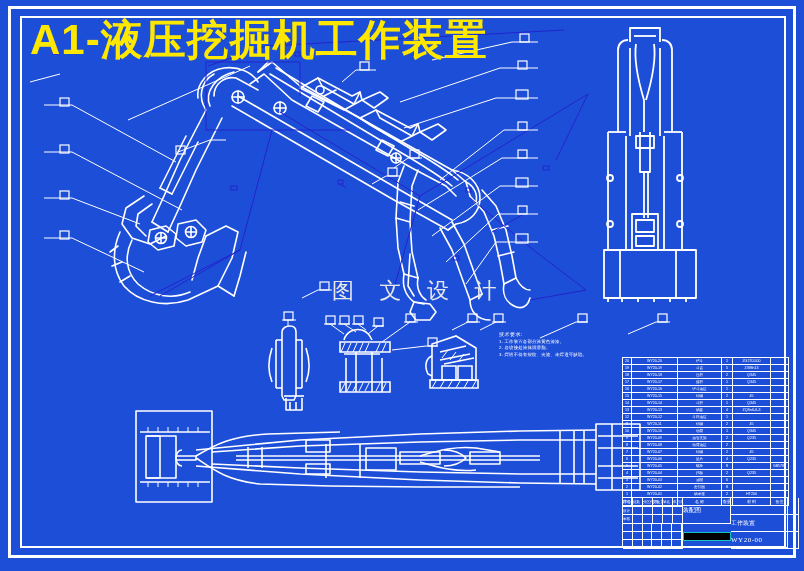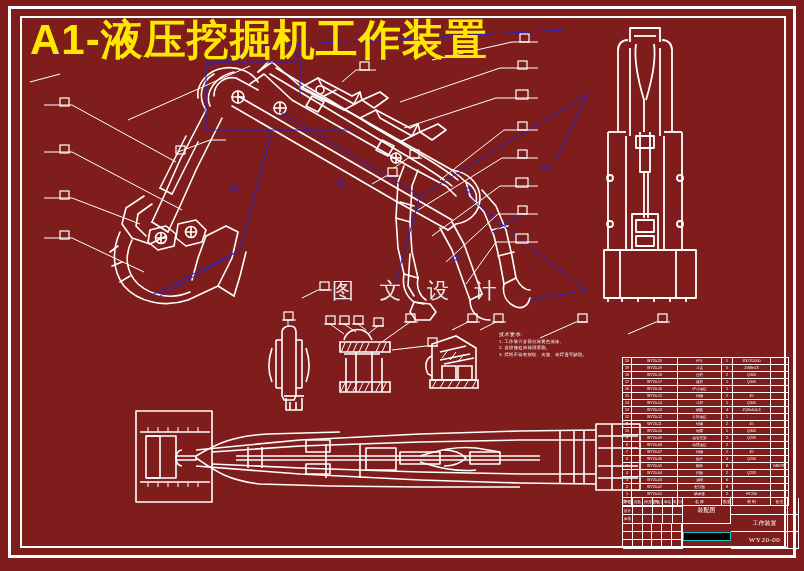--- a/index.html
+++ b/index.html
@@ -4,21 +4,21 @@
 <style>
   * { box-sizing: border-box; margin: 0; padding: 0; }
   html, body {
     background: #000;
     font-family: "Liberation Sans", sans-serif;
   }
   #screen {
     position: relative;
     width: 804px;
     height: 571px;
-    background: #7f1d1d;
+    background: #1d4ed8;
     overflow: hidden;
   }
   
   .frame-outer {
     position: absolute;
     left: 8px; top: 6px;
     width: 788px; height: 552px;
     border: 3px solid #ffffff;
   }
   .frame-inner {
@@ -119,21 +119,20 @@
     position: absolute; inset: 0;
     display: grid;
     grid-template-columns: 10px 10px 10px 10px 10px 10px 48px 68px;
     grid-template-rows: 8.5px 8.5px 8.5px 8.5px 8.5px 8.5px;
   }
   .tb-grid > div {
     border-right: 1px solid #fff;
     border-bottom: 1px solid #fff;
     font-size: 3.6px;
     color: #fff;
-    text-align: center;
     line-height: 8.5px;
     overflow: hidden;
     white-space: nowrap;
   }
   .tb-assembly {
     grid-column: 7 / 8; grid-row: 1 / 4;
     line-height: 25px !important;
     font-size: 6px !important;
   }
   .tb-part {

